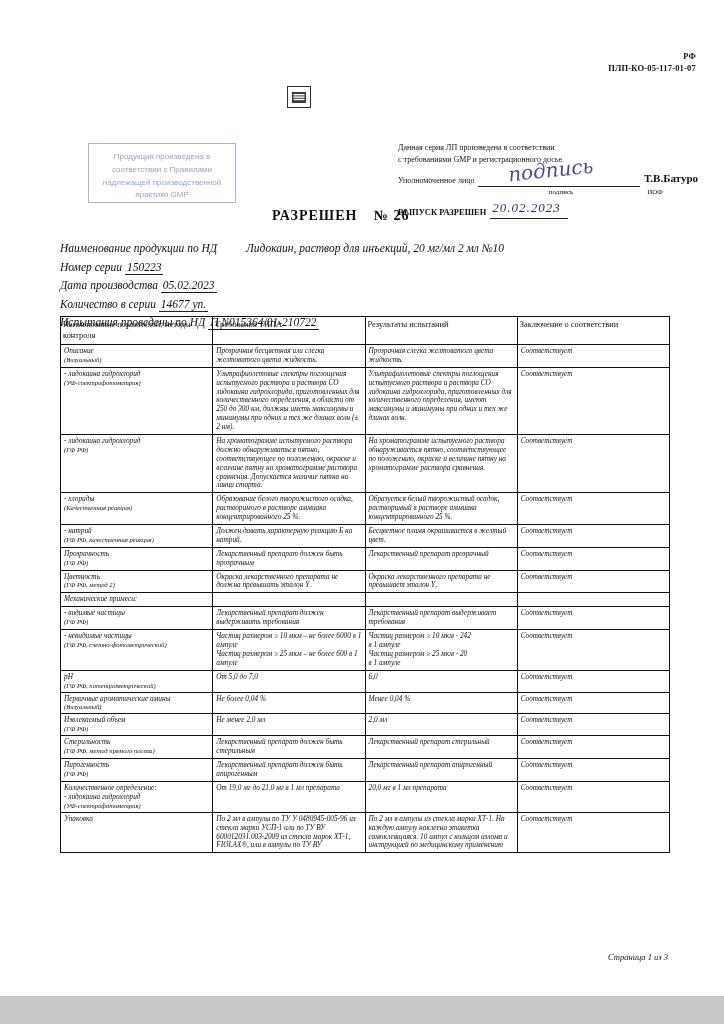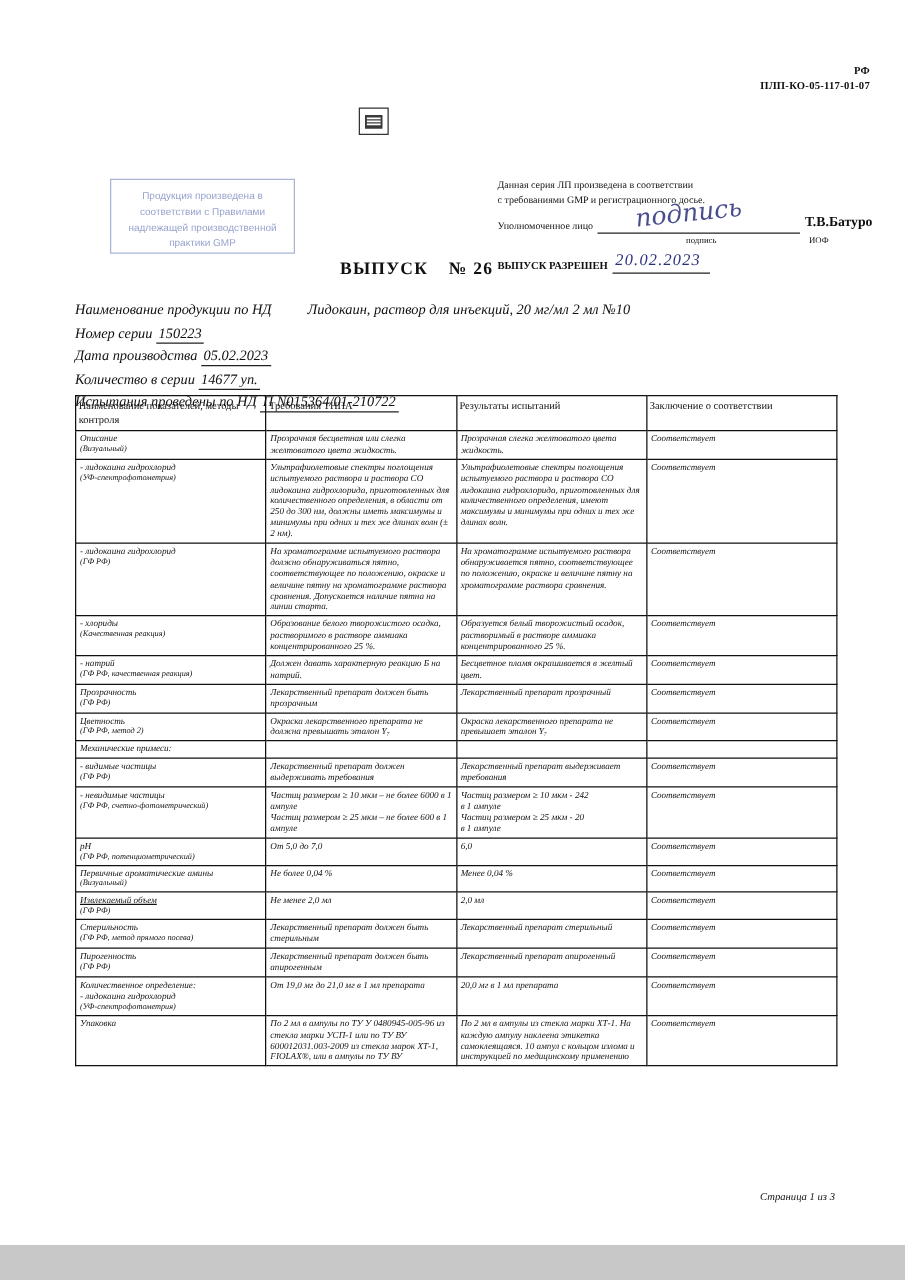--- a/index.html
+++ b/index.html
@@ -242,21 +242,21 @@
 
     <div class="rb-row rb-row2">
       <span class="rb-label" style="font-weight:bold;font-size:8.5px">ВЫПУСК РАЗРЕШЕН</span>
       <span class="rb-underline" style="max-width:78px">
         <span class="date-hand">20.02.2023</span>
       </span>
     </div>
   </div>
 
   <div class="passport-title">
-    <span>ВЫПУСК</span>
+    <span>РАЗРЕШЕН</span>
     <span style="margin-left:12px">№ 26</span>
   </div>
 
   <div class="fields">
       <div class="field-row"><span>Наименование продукции по НД </span><span class="fv-plain">Лидокаин, раствор для инъекций, 20 мг/мл 2 мл №10</span></div>
       <div class="field-row"><span>Номер серии </span><span class="fv">150223</span></div>
       <div class="field-row"><span>Дата производства </span><span class="fv">05.02.2023</span></div>
       <div class="field-row"><span>Количество в серии </span><span class="fv">14677 уп.</span></div>
       <div class="field-row"><span>Испытания проведены по  НД </span><span class="fv">П N015364/01-210722</span></div>
     </div>
@@ -377,21 +377,21 @@
           <td class="c1">
             <div style="white-space: pre-line;">Первичные ароматические амины</div>
             <div class="sub">(Визуальный)</div>
           </td>
           <td class="c2" style="white-space: pre-line;">Не более 0,04 %</td>
           <td class="c3" style="white-space: pre-line;">Менее 0,04 %</td>
           <td class="c4 conf">Соответствует</td>
         </tr>
         <tr>
           <td class="c1">
-            <div style="white-space: pre-line; text-decoration: underline;">Извлекаемый объем</div>
+            <div style="white-space: pre-line;">Извлекаемый объем</div>
             <div class="sub">(ГФ РФ)</div>
           </td>
           <td class="c2" style="white-space: pre-line;">Не менее 2,0 мл</td>
           <td class="c3" style="white-space: pre-line;">2,0 мл</td>
           <td class="c4 conf">Соответствует</td>
         </tr>
         <tr>
           <td class="c1">
             <div style="white-space: pre-line;">Стерильность</div>
             <div class="sub">(ГФ РФ, метод прямого посева)</div>

